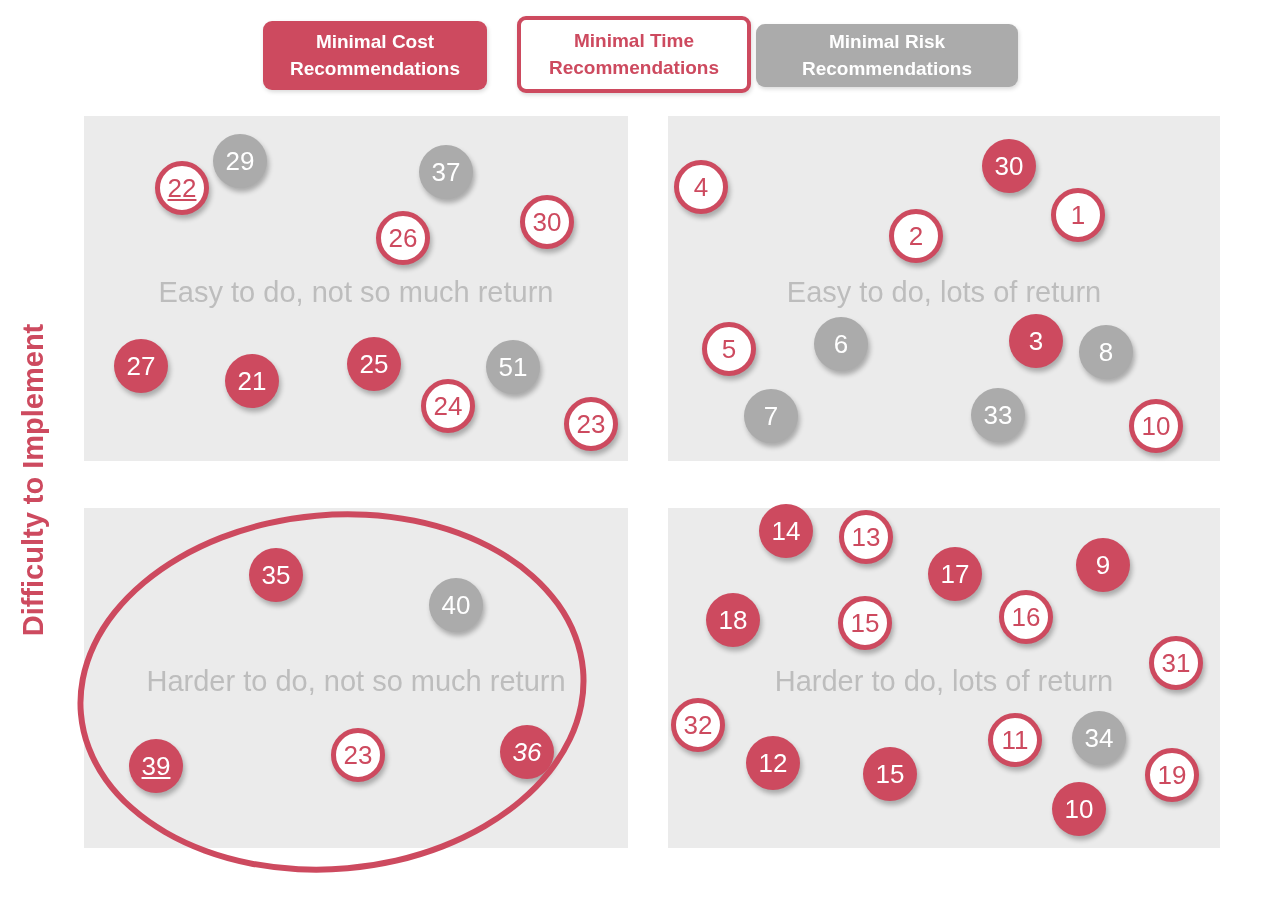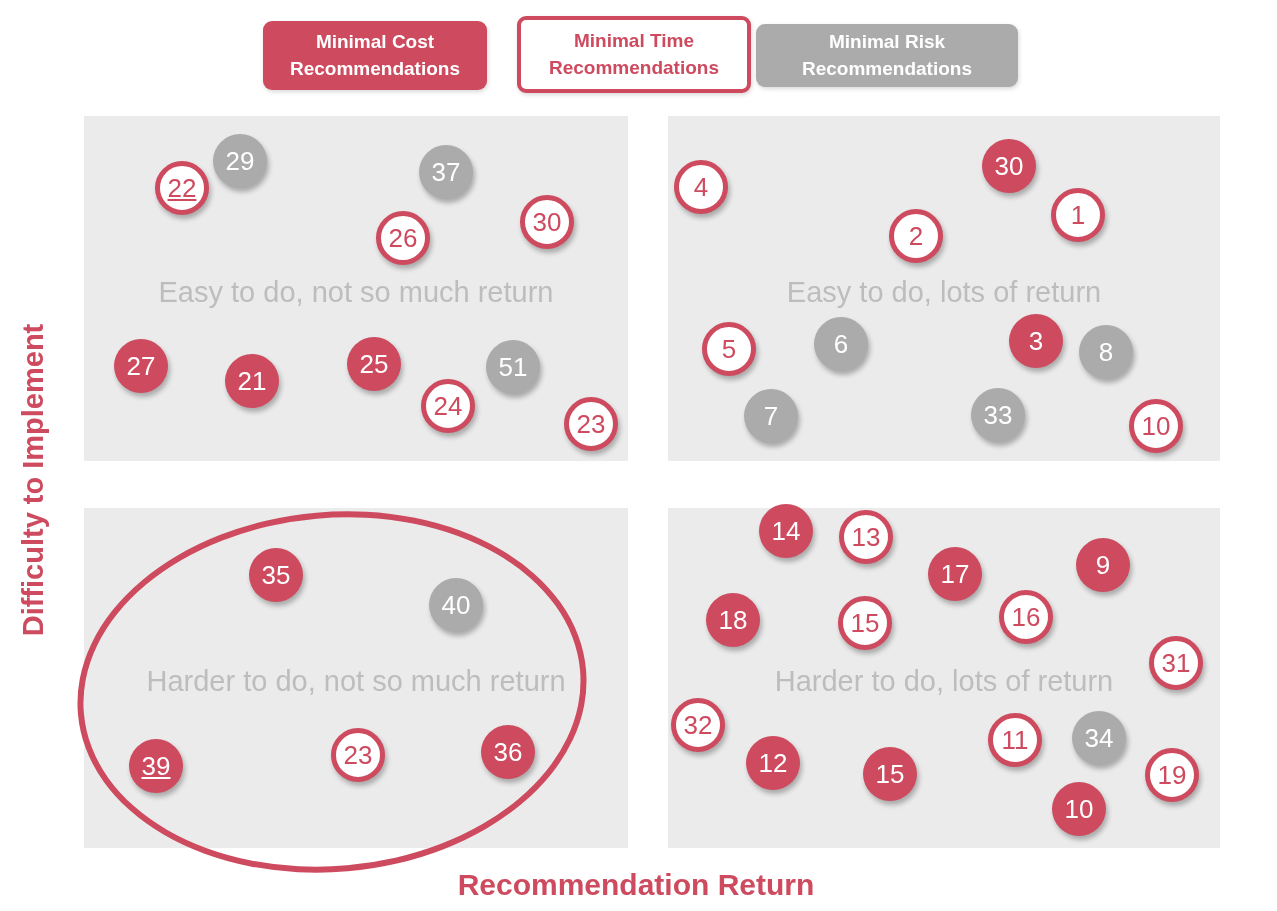--- a/index.html
+++ b/index.html
@@ -111,33 +111,32 @@
       <div class="point risk" style="left: 841px; top: 344px;">6</div>
       <div class="point cost" style="left: 1036px; top: 341px;">3</div>
       <div class="point risk" style="left: 1106px; top: 352px;">8</div>
       <div class="point risk" style="left: 771px; top: 416px;">7</div>
       <div class="point risk" style="left: 998px; top: 415px;">33</div>
       <div class="point time" style="left: 1156px; top: 426px;">10</div>
       <div class="point cost" style="left: 276px; top: 575px;">35</div>
       <div class="point risk" style="left: 456px; top: 605px;">40</div>
       <div class="point cost" style="left: 156px; top: 766px; text-decoration: underline;">39</div>
       <div class="point time" style="left: 358px; top: 755px;">23</div>
-      <div class="point cost" style="left: 508px; top: 752px;">36</div>
+      <div class="point cost" style="left: 527px; top: 752px; font-style: italic;">36</div>
       <div class="point cost" style="left: 786px; top: 531px;">14</div>
       <div class="point time" style="left: 866px; top: 537px;">13</div>
       <div class="point cost" style="left: 955px; top: 574px;">17</div>
       <div class="point cost" style="left: 1103px; top: 565px;">9</div>
       <div class="point cost" style="left: 733px; top: 620px;">18</div>
       <div class="point time" style="left: 865px; top: 623px;">15</div>
       <div class="point time" style="left: 1026px; top: 617px;">16</div>
       <div class="point time" style="left: 1176px; top: 663px; text-align: center;">31</div>
       <div class="point time" style="left: 698px; top: 725px;">32</div>
       <div class="point cost" style="left: 773px; top: 763px;">12</div>
       <div class="point cost" style="left: 890px; top: 774px;">15</div>
       <div class="point time" style="left: 1015px; top: 740px;">11</div>
       <div class="point risk" style="left: 1099px; top: 738px;">34</div>
       <div class="point cost" style="left: 1079px; top: 809px;">10</div>
       <div class="point time" style="left: 1172px; top: 775px;">19</div>
     </div>
   <div class="ellipse" id="ellipse-el" style="left: 77px; top: 512px; width: 510px; height: 360px; transform: rotate(-5deg); border-color: rgb(205, 74, 95);"></div>
   <div class="axis-y">Difficulty to Implement</div>
-  <div class="axis-x">Recommendation Return</div>
 </div>
 
 </body></html>

